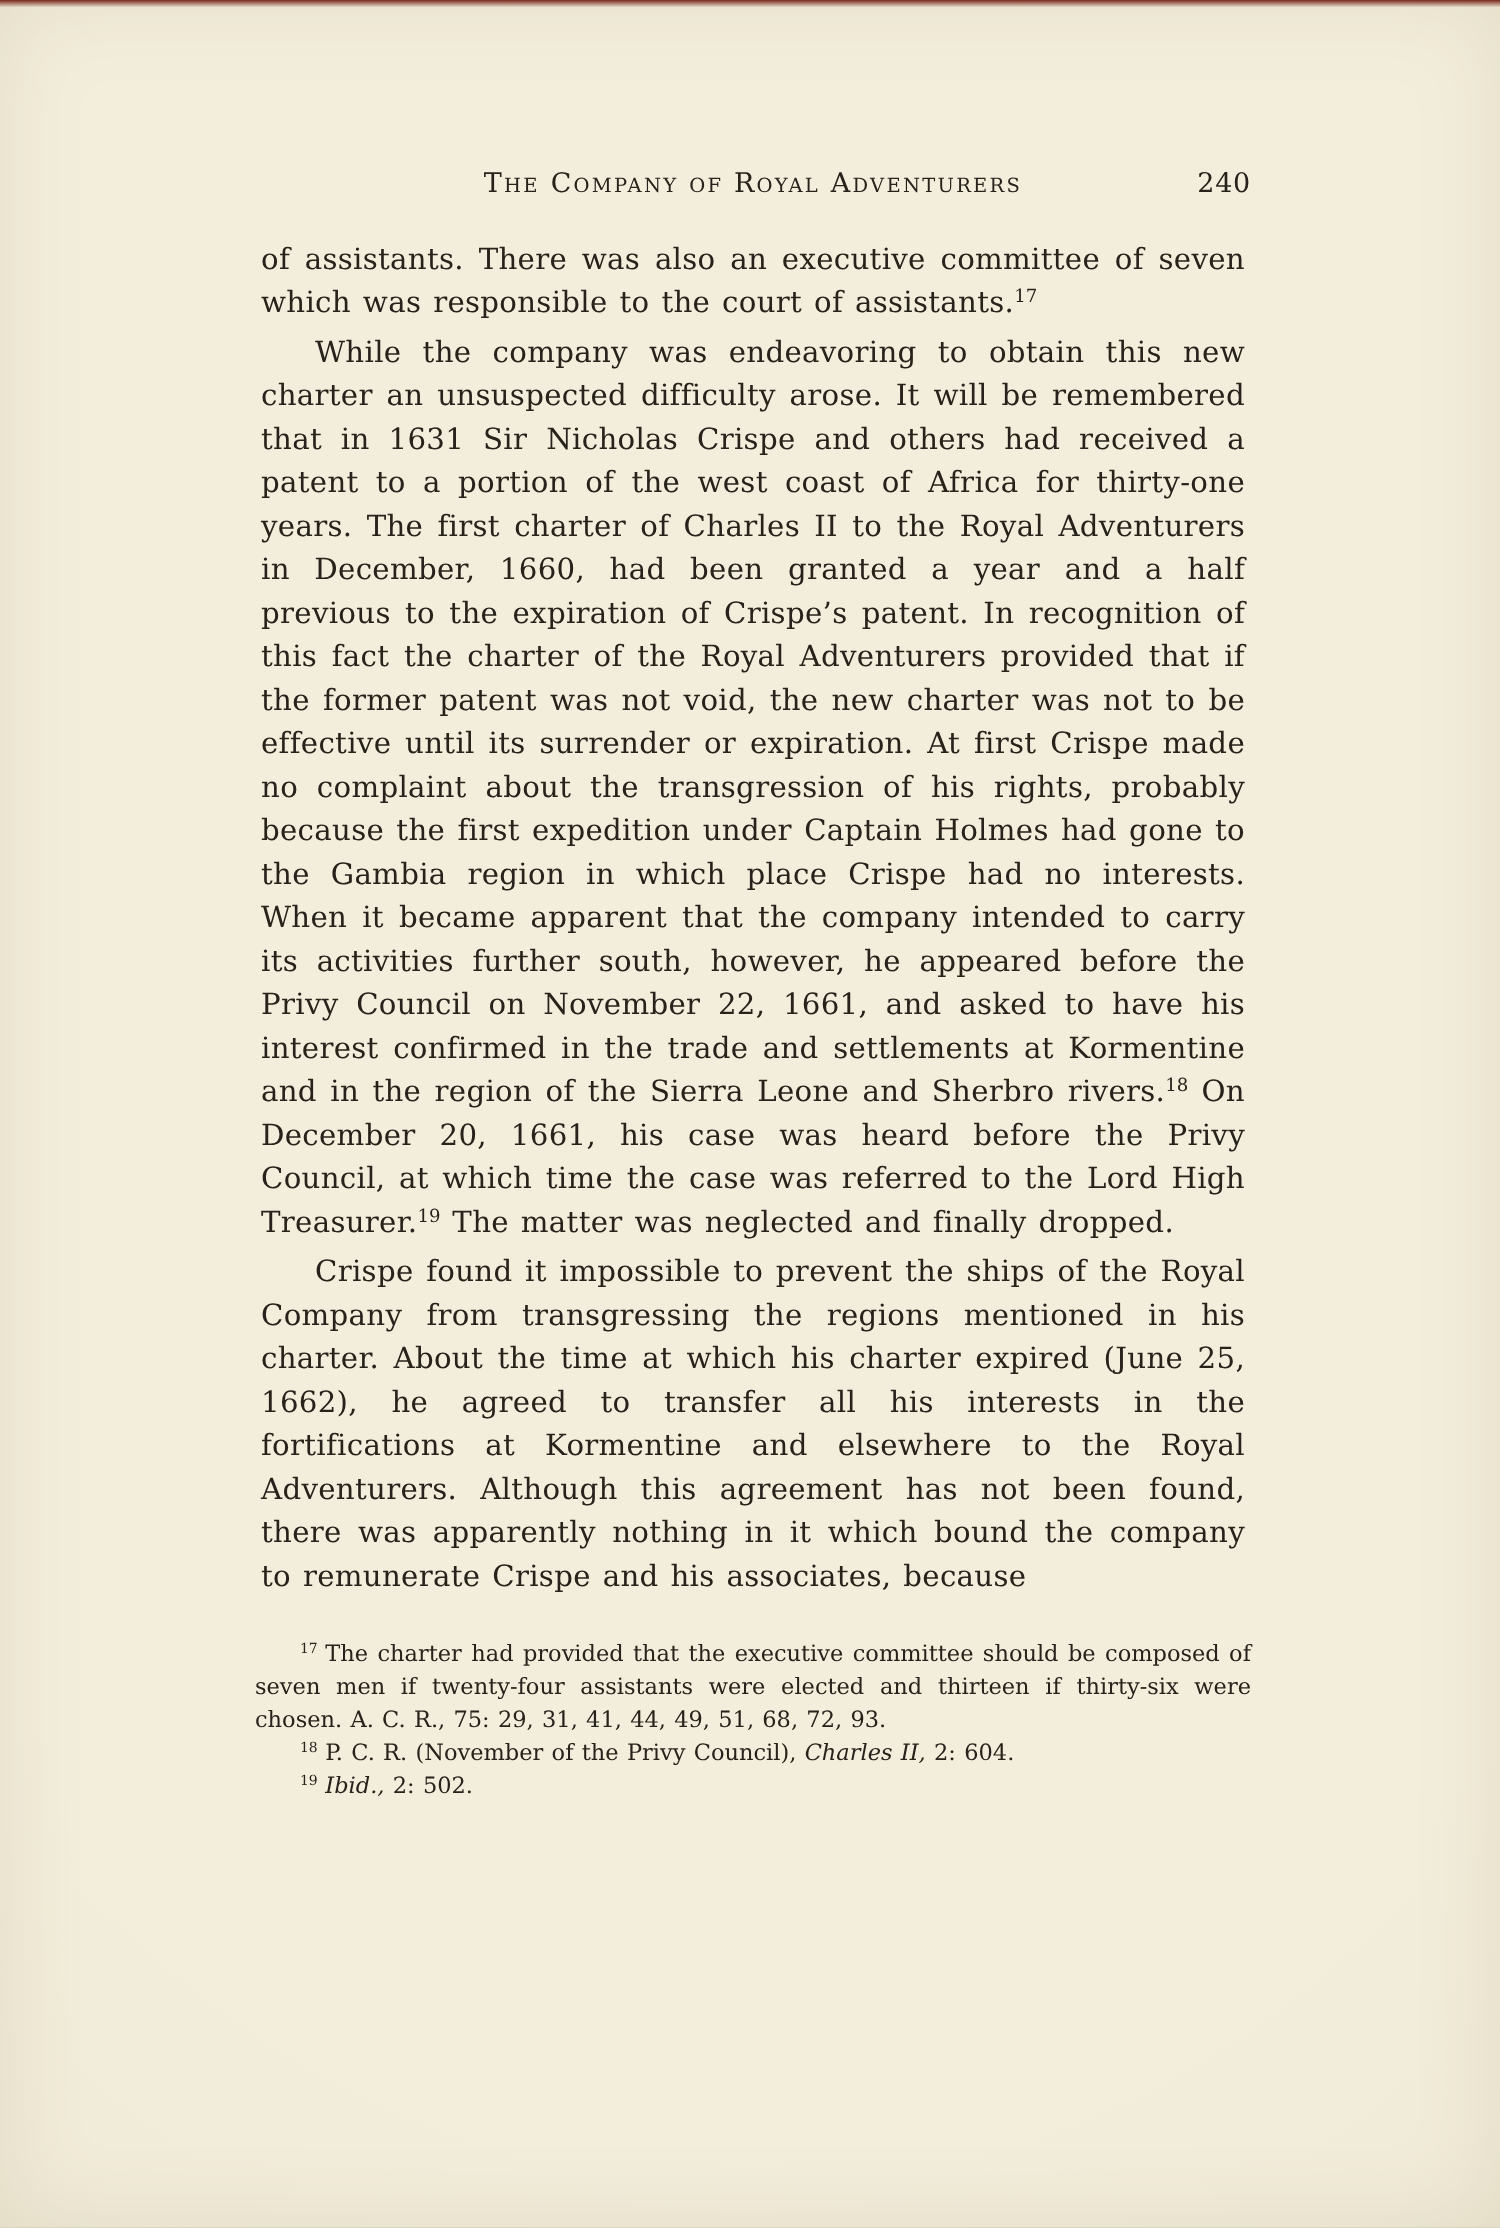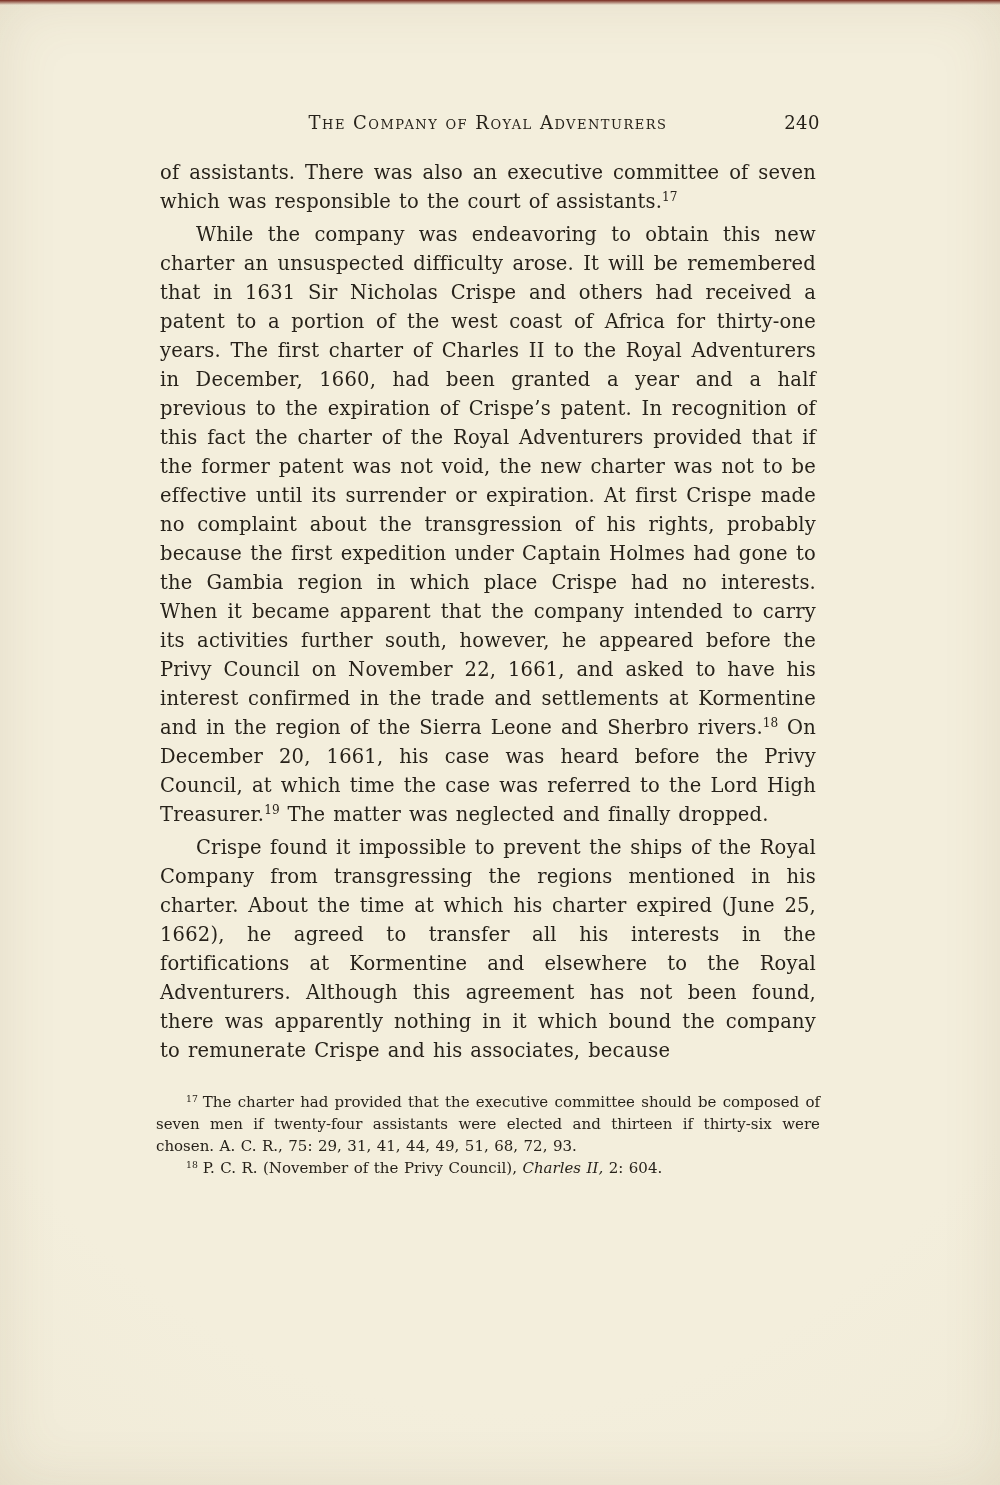--- a/index.html
+++ b/index.html
@@ -20,21 +20,21 @@
   }
   .page-top-edge {
     position: absolute;
     top: 0; left: 0; right: 0;
     height: 5px;
     background: linear-gradient(#77281d, rgba(119, 40, 29, 0));
   }
   .column {
     position: absolute;
     top: 112px;
-    left: 156px;
+    left: 170px;
     width: 664px;
   }
   .running-header {
     position: relative;
     text-align: center;
     font-size: 18px;
     line-height: 22px;
     letter-spacing: 1.5px;
     white-space: nowrap;
   }
@@ -101,16 +101,19 @@
       <p class="para indent"><span>Crispe found it impossible to prevent the ships of the Royal Company from transgressing the regions mentioned in his charter. About the time at which his charter expired (June 25, 1662), he agreed to transfer all his interests in the fortifications at Kormentine and elsewhere to the Royal Adventurers. Although this agreement has not been found, there was apparently nothing in it which bound the company to remunerate Crispe and his associates, because</span></p>
     </main>
 
     <footer class="footnotes">
       <p class="footnote">
         <sup class="fn-marker">17</sup><span><span>The charter had provided that the executive committee should be composed of seven men if twenty-four assistants were elected and thirteen if thirty-six were chosen. A. C. R., 75: 29, 31, 41, 44, 49, 51, 68, 72, 93.</span></span>
       </p>
       <p class="footnote">
         <sup class="fn-marker">18</sup><span><span>P. C. R. (November of the Privy Council), </span><i>Charles II,</i><span> 2: 604.</span></span>
       </p>
+      <p class="footnote">
+        <sup class="fn-marker">19</sup><span><i>Ibid.,</i><span> 2: 502.</span></span>
+      </p>
     </footer>
 
   </div>
 </div>
 
 </body></html>

